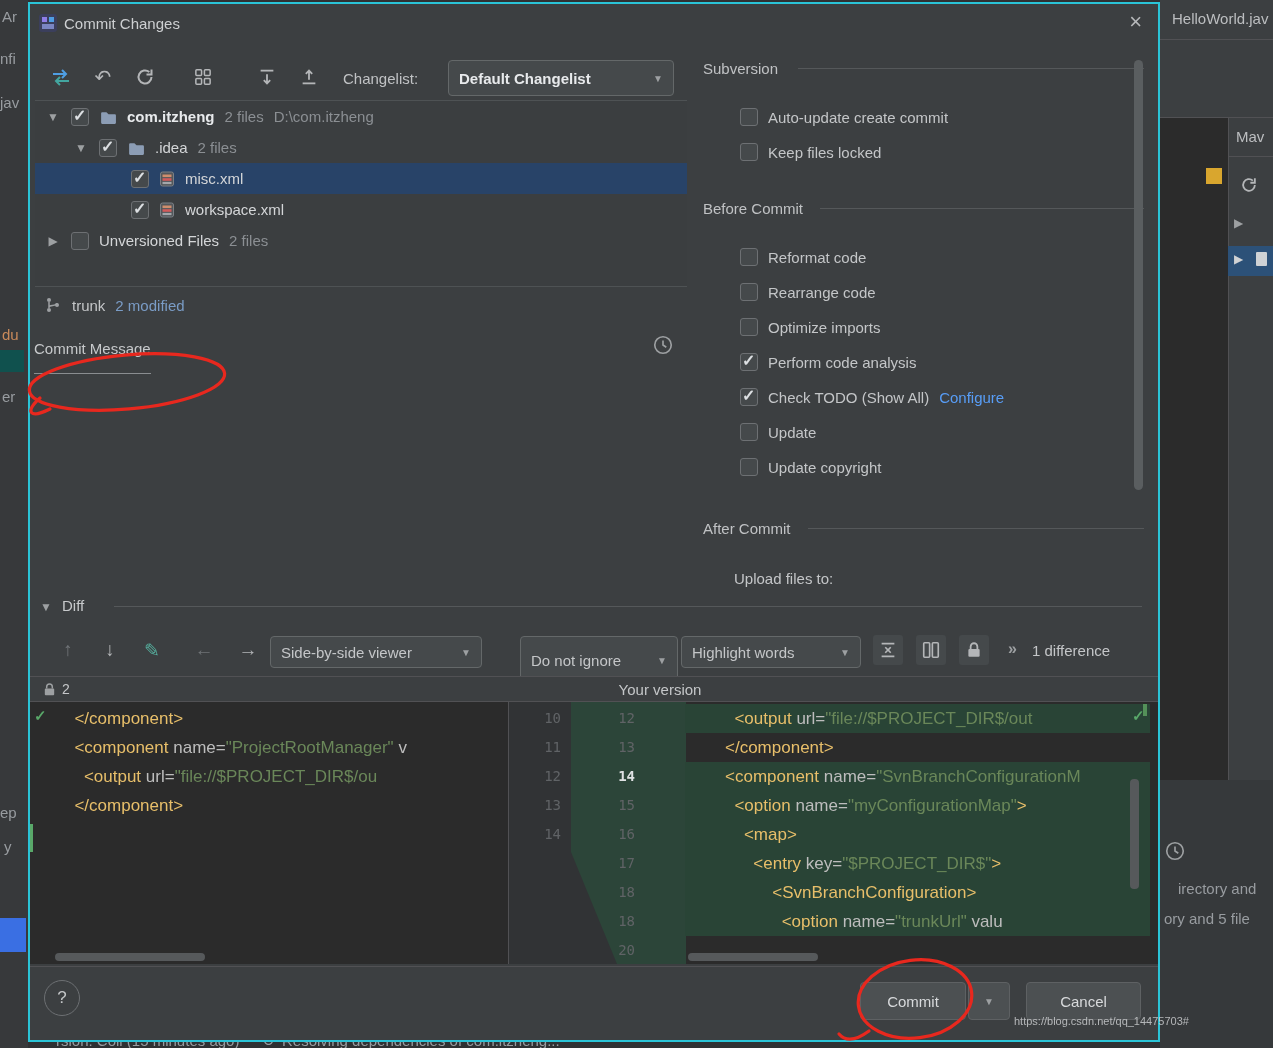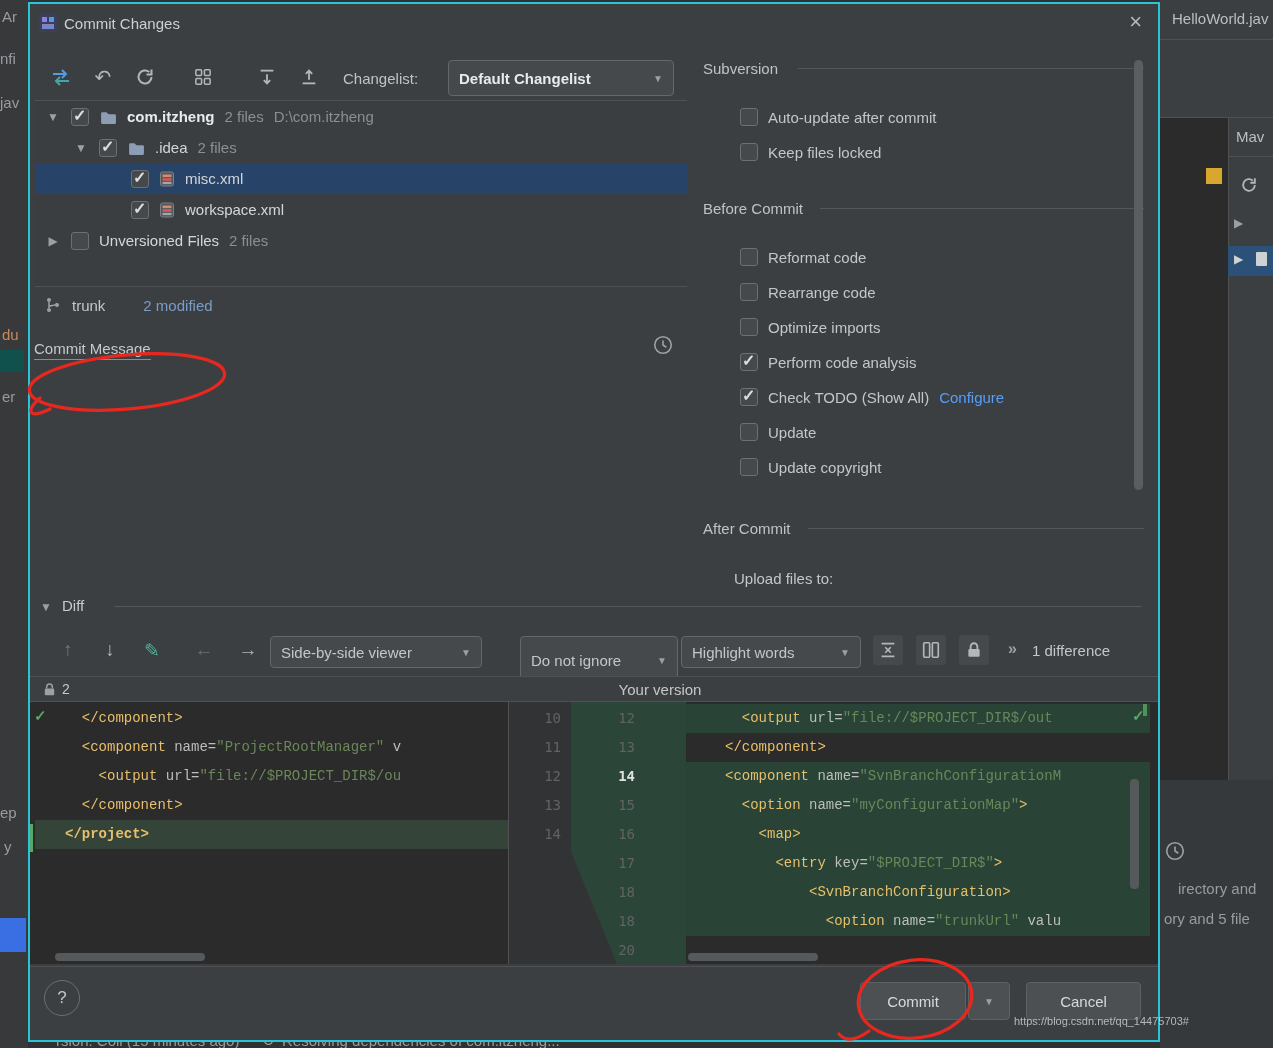--- a/index.html
+++ b/index.html
@@ -22,23 +22,23 @@
 .trow{position:absolute;left:0;width:100%;height:31px;display:flex;align-items:center;gap:10px;font-size:15px;color:#d4d6d8}
 .trow .tw{width:16px;text-align:center;color:#9da0a2;font-size:12px;flex:none}
 .trow.sel{background:#284368}
 .b{font-weight:bold;color:#e8eaec}
 .meta{color:#8b8f93}
 .cb{width:18px;height:18px;border:1px solid #6d7073;border-radius:3px;background:#45494b;position:relative;flex:none;display:inline-block}
 .cb .ck{display:none;position:absolute;left:1px;top:-3px;font-size:16px;font-weight:bold;color:#dde0e3}
 .cb.on .ck{display:block}
 
 #branch-row{position:absolute;left:14px;top:292px;display:flex;align-items:center;gap:10px;font-size:15px;color:#c4c6c8}
-#branch-mod{color:#7a9cc6;margin-left:28px}
-
-#cm-label{position:absolute;left:4px;top:336px;font-size:15px;color:#c7c9cb;border-bottom:1px solid #8a8d90;padding-bottom:2px}
+#branch-mod{color:#7a9cc6;}
+
+#cm-label{position:absolute;left:4px;top:336px;font-size:15px;color:#c7c9cb;border-bottom:1px solid #8a8d90;padding-bottom:16px}
 #cm-history{position:absolute;left:622px;top:330px}
 #editor{position:absolute;left:5px;top:358px;width:652px;height:225px;background:#2b2b2b;font-family:"DejaVu Sans Mono",monospace;font-size:16px;color:#cdd2d8;padding:12px 10px}
 .caret{display:inline-block;width:2px;height:18px;background:#d8d8d8;vertical-align:text-bottom;margin-left:1px}
 
 #options{position:absolute;left:668px;top:48px;width:452px;height:544px;overflow:hidden}
 .hdr{position:absolute;font-size:15px;color:#c0c2c4}
 .hr{position:absolute;height:1px;background:#55585a}
 .cbrow{position:absolute;display:flex;align-items:center;gap:10px;font-size:15px;color:#c4c6c8;height:22px}
 .link{color:#589df6}
 #vscroll{position:absolute;left:1104px;top:56px;width:9px;height:430px;background:#5a5e60;border-radius:5px}
@@ -51,21 +51,21 @@
 .ib{position:absolute;top:631px;width:30px;height:30px;background:#45494b;border-radius:3px;display:flex;align-items:center;justify-content:center}
 #dmore{position:absolute;left:978px;top:636px;font-size:16px;font-weight:bold;color:#9da0a2}
 #dcount{position:absolute;left:1002px;top:638px;font-size:15px;color:#c4c6c8}
 #colhdr{position:absolute;left:0;top:672px;width:1128px;height:26px;background:#3c3f41;border-top:1px solid #515154;border-bottom:1px solid #515154}
 #lockcount{position:absolute;left:32px;top:4px;font-size:14px;color:#c4c6c8}
 #verhdr{position:absolute;left:545px;top:4px;width:170px;text-align:center;font-size:15px;color:#c4c6c8}
 #codearea{position:absolute;left:0;top:698px;width:1128px;height:262px;background:#2b2b2b;overflow:hidden}
 #gutter{position:absolute;left:478px;top:0;width:177px;height:262px;background:#313335;border-left:1px solid #515154;border-right:1px solid #515154}
 .lpane{position:absolute;left:5px;top:2px;width:473px}
 .rpane{position:absolute;left:655px;top:2px;width:465px}
-.cl{height:29px;line-height:29px;white-space:pre;font-family:Liberation Mono, monospace;font-size:14px;color:#a9b7c6}
+.cl{height:29px;line-height:29px;white-space:pre;font-family:Liberation Sans, sans-serif;font-size:17px;color:#a9b7c6}
 .lpane .cl{padding-left:30px}
 .rpane .cl{padding-left:40px}
 .cl.add{background:#294436}
 .cl.hl{background:#344439;font-weight:bold}
 .tg{color:#e8bf6a}.at{color:#bdbdbd}.st{color:#6a8759}
 .numcol{position:absolute;top:2px}
 .ln{height:29px;line-height:29px;text-align:right;color:#606366;font-family:"DejaVu Sans Mono",monospace;font-size:14px}
 .ln.cur{color:#dfe1e3;font-weight:bold}
 .sbar{position:absolute;background:#56595b;border-radius:4px}
 .gck{position:absolute;color:#59a869;font-size:15px;font-weight:bold}
@@ -262,21 +262,21 @@
           <circle cx="10" cy="10" r="7.5" fill="none" stroke="#9da0a2" stroke-width="1.5"></circle>
           <path d="M10 6v4l3 2" fill="none" stroke="#9da0a2" stroke-width="1.5"></path>
         </svg>
     </div>
 
     <div id="options">
       <div class="hdr" style="left:5px;top:8px">Subversion</div>
       <div class="hr" style="left:100px;right:6px;top:16px"></div>
       <div class="cbrow" style="left:42px;top:54px">
         <span class="cb"></span>
-        <span>Auto-update after commit</span>
+        <span>Auto-update create commit</span>
       </div>
       <div class="cbrow" style="left:42px;top:89px">
         <span class="cb"></span>
         <span>Keep files locked</span>
       </div>
 
       <div class="hdr" style="left:5px;top:148px">Before Commit</div>
       <div class="hr" style="left:122px;right:6px;top:156px"></div>
       <div class="cbrow" style="left:42px;top:194px">
         <span class="cb"></span>
@@ -405,21 +405,20 @@
             <div class="ln">20</div>
           </div>
       </div>
       <div class="gck" style="left:4px;top:5px">✓</div>
       <div id="chgbar"></div>
       <div class="lpane">
           <div class="cl "><span class="tg">  &lt;/component&gt;</span></div>
           <div class="cl "><span class="tg">  &lt;component </span><span class="at">name=</span><span class="st">"ProjectRootManager"</span><span class="at"> v</span></div>
           <div class="cl "><span class="tg">    &lt;output </span><span class="at">url=</span><span class="st">"file://$PROJECT_DIR$/ou</span></div>
           <div class="cl "><span class="tg">  &lt;/component&gt;</span></div>
-          <div class="cl hl"><span class="tg">&lt;/project&gt;</span></div>
         </div>
       <div class="rpane">
           <div class="cl add"><span class="tg">  &lt;output </span><span class="at">url=</span><span class="st">"file://$PROJECT_DIR$/out</span></div>
           <div class="cl "><span class="tg">&lt;/component&gt;</span></div>
           <div class="cl add"><span class="tg">&lt;component </span><span class="at">name=</span><span class="st">"SvnBranchConfigurationM</span></div>
           <div class="cl add"><span class="tg">  &lt;option </span><span class="at">name=</span><span class="st">"myConfigurationMap"</span><span class="tg">&gt;</span></div>
           <div class="cl add"><span class="tg">    &lt;map&gt;</span></div>
           <div class="cl add"><span class="tg">      &lt;entry </span><span class="at">key=</span><span class="st">"$PROJECT_DIR$"</span><span class="tg">&gt;</span></div>
           <div class="cl add"><span class="tg">          &lt;SvnBranchConfiguration&gt;</span></div>
           <div class="cl add"><span class="tg">            &lt;option </span><span class="at">name=</span><span class="st">"trunkUrl"</span><span class="at"> valu</span></div>

